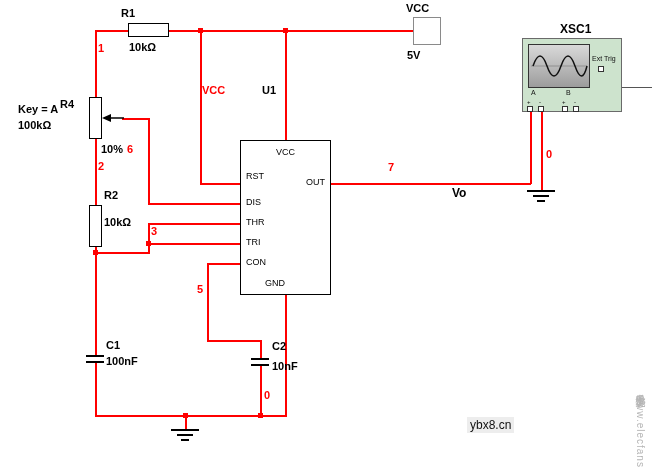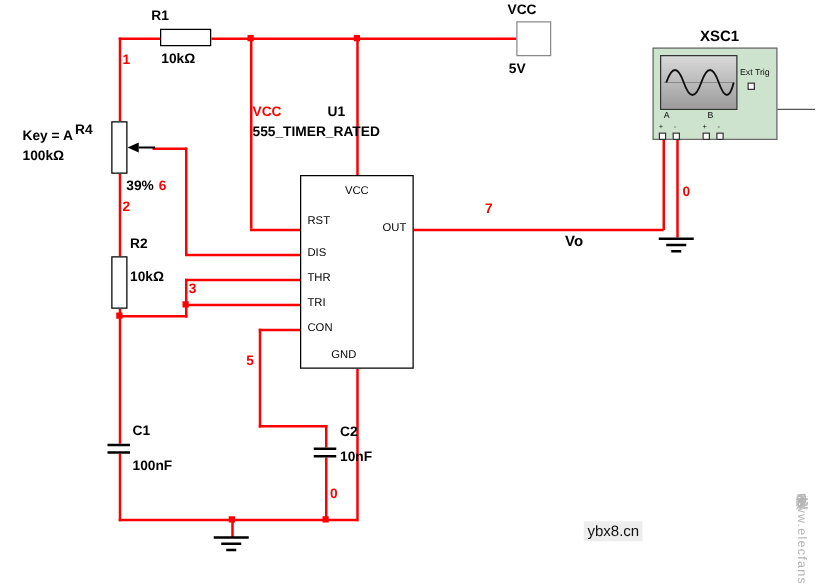--- a/index.html
+++ b/index.html
@@ -83,49 +83,48 @@
   <div class="clabel" style="left:407px;top:49px">5V</div>
 
   <div class="rbody" style="left:89px;top:97px;width:13px;height:42px"></div>
   <svg style="position:absolute;left:102px;top:110px" width="22" height="16">
     <polygon points="0,8 9,4 9,12" fill="#000"></polygon>
     <line x1="9" y1="8" x2="22" y2="8" stroke="#000" stroke-width="1.5"></line>
   </svg>
   <div class="clabel" style="left:60px;top:98px">R4</div>
   <div class="clabel" style="left:18px;top:103px">Key = A</div>
   <div class="clabel" style="left:18px;top:119px">100kΩ</div>
-  <div class="clabel" style="left:101px;top:143px">39%</div>
+  <div class="clabel" style="left:101px;top:143px">10%</div>
   <div class="nlabel" style="left:127px;top:143px">6</div>
   <div class="nlabel" style="left:98px;top:160px">2</div>
 
   <div class="rbody" style="left:89px;top:205px;width:13px;height:42px"></div>
   <div class="clabel" style="left:104px;top:189px">R2</div>
   <div class="clabel" style="left:104px;top:216px">10kΩ</div>
   <div class="nlabel" style="left:151px;top:225px">3</div>
 
   <div class="chip" style="left:240px;top:140px;width:91px;height:155px"></div>
   <div class="pin" style="left:240px;top:148px;width:91px;text-align:center">VCC</div>
   <div class="pin" style="left:246px;top:172px">RST</div>
   <div class="pin" style="left:246px;top:198px">DIS</div>
   <div class="pin" style="left:246px;top:218px">THR</div>
   <div class="pin" style="left:246px;top:238px">TRI</div>
   <div class="pin" style="left:246px;top:258px">CON</div>
   <div class="pin" style="left:296px;top:178px;width:29px;text-align:right">OUT</div>
   <div class="pin" style="left:240px;top:279px;width:70px;text-align:center">GND</div>
   <div class="nlabel" style="left:202px;top:84px">VCC</div>
   <div class="clabel" style="left:262px;top:84px">U1</div>
-  <div class="clabel" style="left:202px;top:100px">555_TIMER_RATED</div>
   <div class="nlabel" style="left:197px;top:283px">5</div>
 
   <div>
     <div class="plate" style="left:86px;top:355px;width:18px"></div>
     <div class="plate" style="left:86px;top:361px;width:18px"></div>
   </div>
   <div class="clabel" style="left:106px;top:339px">C1</div>
-  <div class="clabel" style="left:106px;top:367px">100nF</div>
+  <div class="clabel" style="left:106px;top:355px">100nF</div>
 
   <div>
     <div class="plate" style="left:251px;top:358px;width:18px"></div>
     <div class="plate" style="left:251px;top:364px;width:18px"></div>
   </div>
   <div class="clabel" style="left:272px;top:340px">C2</div>
   <div class="clabel" style="left:272px;top:360px">10nF</div>
   <div class="nlabel" style="left:264px;top:389px">0</div>
 
   <div class="nlabel" style="left:388px;top:161px">7</div>

